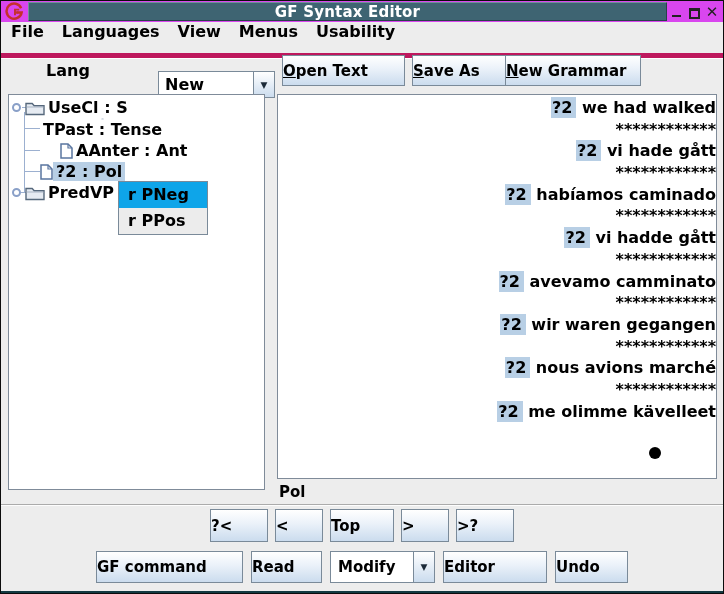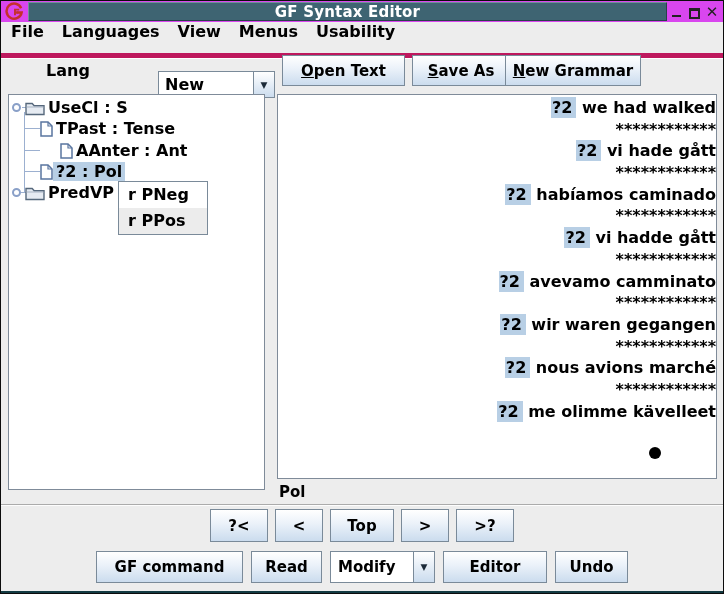--- a/index.html
+++ b/index.html
@@ -27,21 +27,21 @@
   .menubar { position:absolute; left:1px; top:22px; width:722px; height:36px;
              display:flex; align-items:flex-start; padding-left:10px;
              border-bottom:5px solid #be185d; box-shadow:0 1px 0 #ffffff; background:#ededed; }
   .menu-item { font-size:16px; padding:0 9px 0 0; margin-right:9px; cursor:default; }
 
   
   .toolbar { position:absolute; left:1px; top:50px; width:722px; height:41px; }
   .lang-label { position:absolute; left:45px; top:11px; font-size:16px; }
   .btn { border:1px solid #7a8a99; background:linear-gradient(to bottom,#ffffff 0%,#eaf1f9 45%,#cbdcee 100%);
          font-family:"DejaVu Sans",sans-serif; font-weight:bold; font-size:15px; color:#000;
-         display:flex; align-items:center; justify-content:center; cursor:default; }
+         display:flex; align-items:center; cursor:default; }
   .tb-btn { position:absolute; top:5px; height:31px; }
   .combo { position:absolute; display:flex; border:1px solid #7a8a99; background:#fff;margin-top:14px; }
   .combo .field { flex:1; display:flex; align-items:center; padding-left:6px; font-size:16px; background:#fff; }
   .combo .arrow { width:21px; border-left:1px solid #7a8a99;
                   background:linear-gradient(to bottom,#ffffff,#cbdcee);
                   display:flex; align-items:center; justify-content:center; font-size:9px; color:#1b2a38; }
 
   
   .tree-panel { position:absolute; left:8px; top:94px; width:257px; height:396px;
                 background:#fff; border:1px solid #7f8b99; }
@@ -55,21 +55,21 @@
   .tree-label { padding:0 3px; }
   .tree-label.selected { background:#b8cfe5; }
   .ring { width:9px; height:9px; border:2px solid #8aa0c8; border-radius:50%; display:inline-block; background:#fff; }
   .tline { position:absolute; background:#9cb0d0; }
   .icon-gap { width:4px; }
 
   
   .popup { position:absolute; left:118px; top:181px; width:90px; background:#ececec;
            border:1px solid #7a8a99; z-index:30; }
   .popup-item { height:26px; line-height:26px; padding-left:9px; font-size:16px; cursor:default; }
-  .popup-item.selected { background:#ffffff; }
+  .popup-item.selected { background:#0ea5e9; }
 
   
   .output { position:absolute; left:0; top:2px; width:100%;text-align:right; }
   .line { height:21.7px; line-height:21.7px; font-size:16px; white-space:pre; }
   .line.sentence { padding-left:33px; }
   .line.separator { padding-left:2px; letter-spacing:0px; }
   .tok { background:#b8cfe5; padding:1px 4px 1px 1px; }
   .dot { position:absolute; left:371px; top:352px; width:12px; height:12px; border-radius:50%; background:#000; }
 
   
@@ -155,21 +155,21 @@
     <div class="tree-row" style="left:3px; top:2px;">
       <span class="ring"></span>
       <span class="icon-gap"></span>
       <svg width="20" height="16" viewBox="0 0 20 16">
         <path d="M1 3.5 h6.2 l2 2.3 h9.8 v8.7 h-18 z" fill="#e6ebf2" stroke="#56687c" stroke-width="1.4"></path>
         <path d="M1.5 7 h17" stroke="#a6b2c2" stroke-width="1"></path>
       </svg>
       <span class="tree-label">UseCl : S</span>
     </div>
 
-    <div class="tree-row" style="left:31px; top:23px;">
+    <div class="tree-row" style="left:31px; top:23px;flex-direction:column;">
       <svg width="13" height="16" viewBox="0 0 13 16">
         <path d="M1 1 h7 l4 4 v10 h-11 z" fill="#fff" stroke="#5a76a0" stroke-width="1.5"></path>
         <path d="M8 1 v4 h4" fill="none" stroke="#5a76a0" stroke-width="1.2"></path>
       </svg>
       <span class="tree-label">TPast : Tense</span>
     </div>
     <div class="tree-row" style="left:31px; top:45px;padding-left:20px;">
       <svg width="13" height="16" viewBox="0 0 13 16">
         <path d="M1 1 h7 l4 4 v10 h-11 z" fill="#fff" stroke="#5a76a0" stroke-width="1.5"></path>
         <path d="M8 1 v4 h4" fill="none" stroke="#5a76a0" stroke-width="1.2"></path>

